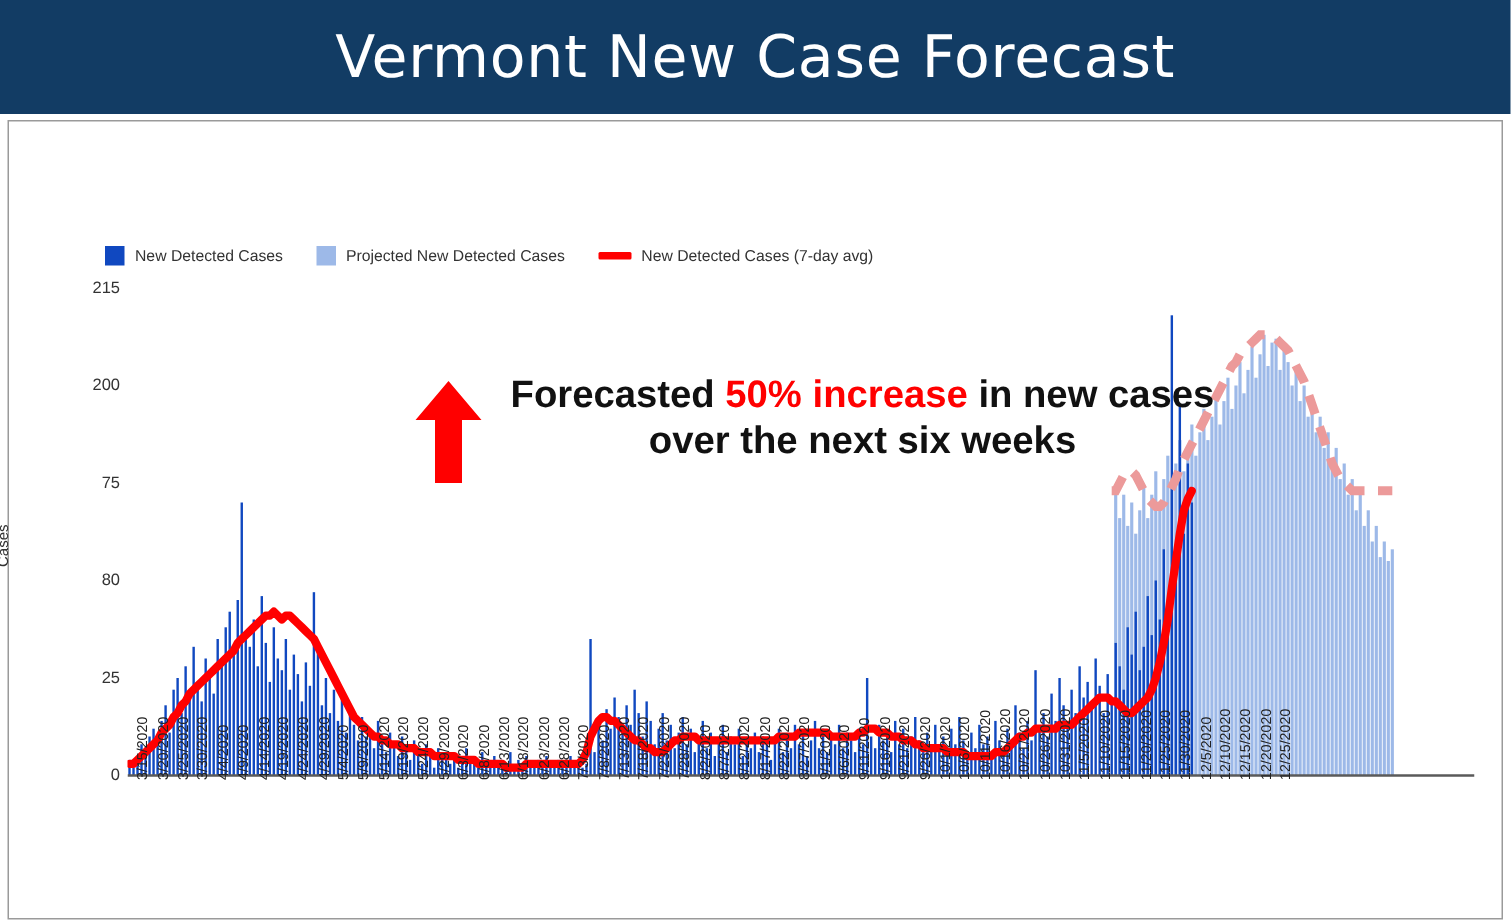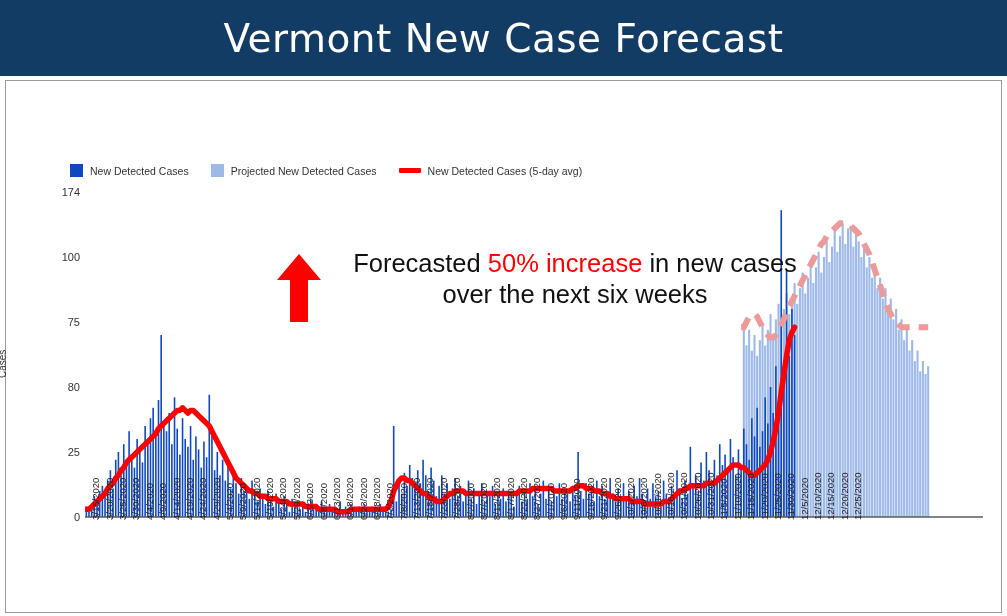--- a/index.html
+++ b/index.html
@@ -81,21 +81,21 @@
     white-space:nowrap;
   }
 
   
   #annotation{
     position:absolute;left:265px;top:248px;width:560px;
   }
   #annot-arrow{position:absolute;left:10px;top:4px;width:48px;height:72px;}
   #annot-text{
     position:absolute;left:75px;top:0px;width:470px;
-    font-size:25.5px;font-weight:normal;color:#111;line-height:1.22;
+    font-size:25.5px;font-weight:bold;color:#111;line-height:1.22;
     text-align:center;
   }
   .hl{color:#FF0000;}
 </style>
 </head>
 <body>
 
 <div id="app">
 
   <div id="header">
@@ -109,31 +109,31 @@
     <div class="legend-item">
       <span class="legend-swatch" style="background:#1048C0"></span>
       <span class="legend-label">New Detected Cases</span>
     </div>
     <div class="legend-item">
       <span class="legend-swatch" style="background:#9DB9E8"></span>
       <span class="legend-label">Projected New Detected Cases</span>
     </div>
     <div class="legend-item">
       <span class="legend-line" style="background:#FF0000"></span>
-      <span class="legend-label">New Detected Cases (5-day avg)</span>
+      <span class="legend-label">New Detected Cases (7-day avg)</span>
     </div>
   </div>
 
   <div id="yaxis">
       <div class="ytick" style="top: 327px;">0</div>
       <div class="ytick" style="top: 262px;">25</div>
       <div class="ytick" style="top: 197px;">80</div>
       <div class="ytick" style="top: 132px;">75</div>
-      <div class="ytick" style="top: 67px;">100</div>
-      <div class="ytick" style="top: 2px;">174</div>
+      <div class="ytick" style="top: 67px;">200</div>
+      <div class="ytick" style="top: 2px;">215</div>
     </div>
   <div id="ylabel">Cases</div>
 
   <div id="plot-wrap">
     <svg id="plot-svg" viewBox="0 0 898 328" preserveAspectRatio="none">
       <g id="g-bars-proj">
           <rect x="657.75" y="134.60" width="2.1" height="192.40" fill="#9DB9E8"></rect>
           <rect x="660.42" y="155.40" width="2.1" height="171.60" fill="#9DB9E8"></rect>
           <rect x="663.10" y="139.80" width="2.1" height="187.20" fill="#9DB9E8"></rect>
           <rect x="665.77" y="160.60" width="2.1" height="166.40" fill="#9DB9E8"></rect>

